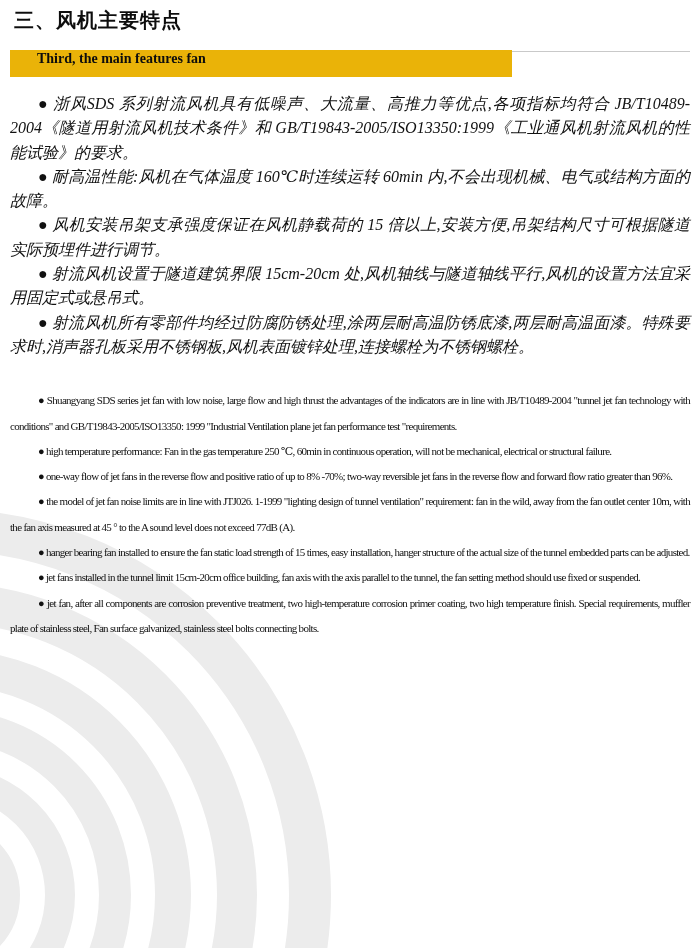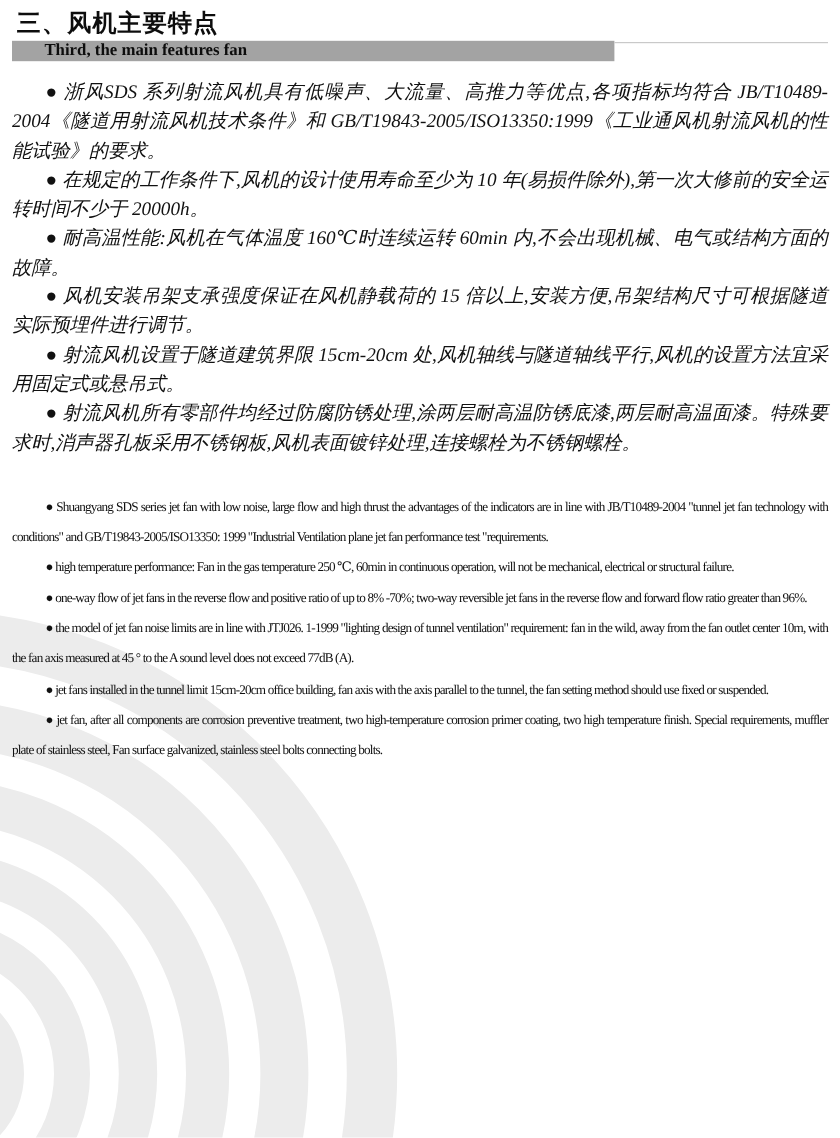--- a/index.html
+++ b/index.html
@@ -18,36 +18,36 @@
     left: 0; top: 0;
     z-index: 0;
     pointer-events: none;
   }
   .content {
     position: relative;
     z-index: 1;
     padding: 6px 10px 0 10px;
   }
   .title-zh {
-    margin: 2px 0 2px 4px;
+    margin: 2px 0 18px 4px;
     font-family: "Liberation Sans", "DejaVu Sans", sans-serif;
     font-weight: bold;
     font-size: 20px;
     line-height: 24px;
     letter-spacing: 1px;
     color: #0d0d0d;
   }
   .bar-row {
     display: flex;
     align-items: flex-start;
   }
   .graybar {
     width: 502px;
-    height: 17px;
-    background: #a3a3a3;
+    height: 27px;
+    background: #eab308;
     flex: 0 0 auto;
   }
   .title-en {
     display: block;
     padding-left: 27px;
     font-family: "Liberation Serif", "DejaVu Serif", serif;
     font-weight: bold;
     font-size: 14px;
     line-height: 17px;
     color: #0d0d0d;
@@ -101,30 +101,30 @@
 
     <div class="bar-row">
       <div class="graybar">
         <span class="title-en">Third, the main features fan</span>
       </div>
       <div class="rule"></div>
     </div>
 
     <section class="zh">
       <p class="zh-p">● 浙风SDS 系列射流风机具有低噪声、大流量、高推力等优点,各项指标均符合 JB/T10489-2004《隧道用射流风机技术条件》和 GB/T19843-2005/ISO13350:1999《工业通风机射流风机的性能试验》的要求。</p>
-      <p class="zh-p">● 在规定的工作条件下,风机的设计使用寿命至少为 10 年(易损件除外),第一次大修前的安全运转时间不少于 20000h。</p>
       <p class="zh-p">● 耐高温性能:风机在气体温度 160℃时连续运转 60min 内,不会出现机械、电气或结构方面的故障。</p>
       <p class="zh-p">● 风机安装吊架支承强度保证在风机静载荷的 15 倍以上,安装方便,吊架结构尺寸可根据隧道实际预埋件进行调节。</p>
       <p class="zh-p">● 射流风机设置于隧道建筑界限 15cm-20cm 处,风机轴线与隧道轴线平行,风机的设置方法宜采用固定式或悬吊式。</p>
       <p class="zh-p">● 射流风机所有零部件均经过防腐防锈处理,涂两层耐高温防锈底漆,两层耐高温面漆。特殊要求时,消声器孔板采用不锈钢板,风机表面镀锌处理,连接螺栓为不锈钢螺栓。</p>
     </section>
 
     <section class="en">
       <p class="en-p">● Shuangyang SDS series jet fan with low noise, large flow and high thrust the advantages of the indicators are in line with JB/T10489-2004 "tunnel jet fan technology with conditions" and GB/T19843-2005/ISO13350: 1999 "Industrial Ventilation plane jet fan performance test "requirements.</p>
       <p class="en-p">● high temperature performance: Fan in the gas temperature 250 ℃, 60min in continuous operation, will not be mechanical, electrical or structural failure.</p>
       <p class="en-p">● one-way flow of jet fans in the reverse flow and positive ratio of up to 8% -70%; two-way reversible jet fans in the reverse flow and forward flow ratio greater than 96%.</p>
       <p class="en-p">● the model of jet fan noise limits are in line with JTJ026. 1-1999 "lighting design of tunnel ventilation" requirement: fan in the wild, away from the fan outlet center 10m, with the fan axis measured at 45 °  to the A sound level does not exceed 77dB (A).</p>
+      <p class="en-p">● hanger bearing fan installed to ensure the fan static load strength of 15 times, easy installation, hanger structure of the actual size of the tunnel embedded parts can be adjusted.</p>
       <p class="en-p">● jet fans installed in the tunnel limit 15cm-20cm office building, fan axis with the axis parallel to the tunnel, the fan setting method should use fixed or suspended.</p>
       <p class="en-p">● jet fan, after all components are corrosion preventive treatment, two high-temperature corrosion primer coating, two high temperature finish. Special requirements, muffler plate of stainless steel, Fan surface galvanized, stainless steel bolts connecting bolts.</p>
     </section>
 
   </div>
 </div>
 
 </body></html>

